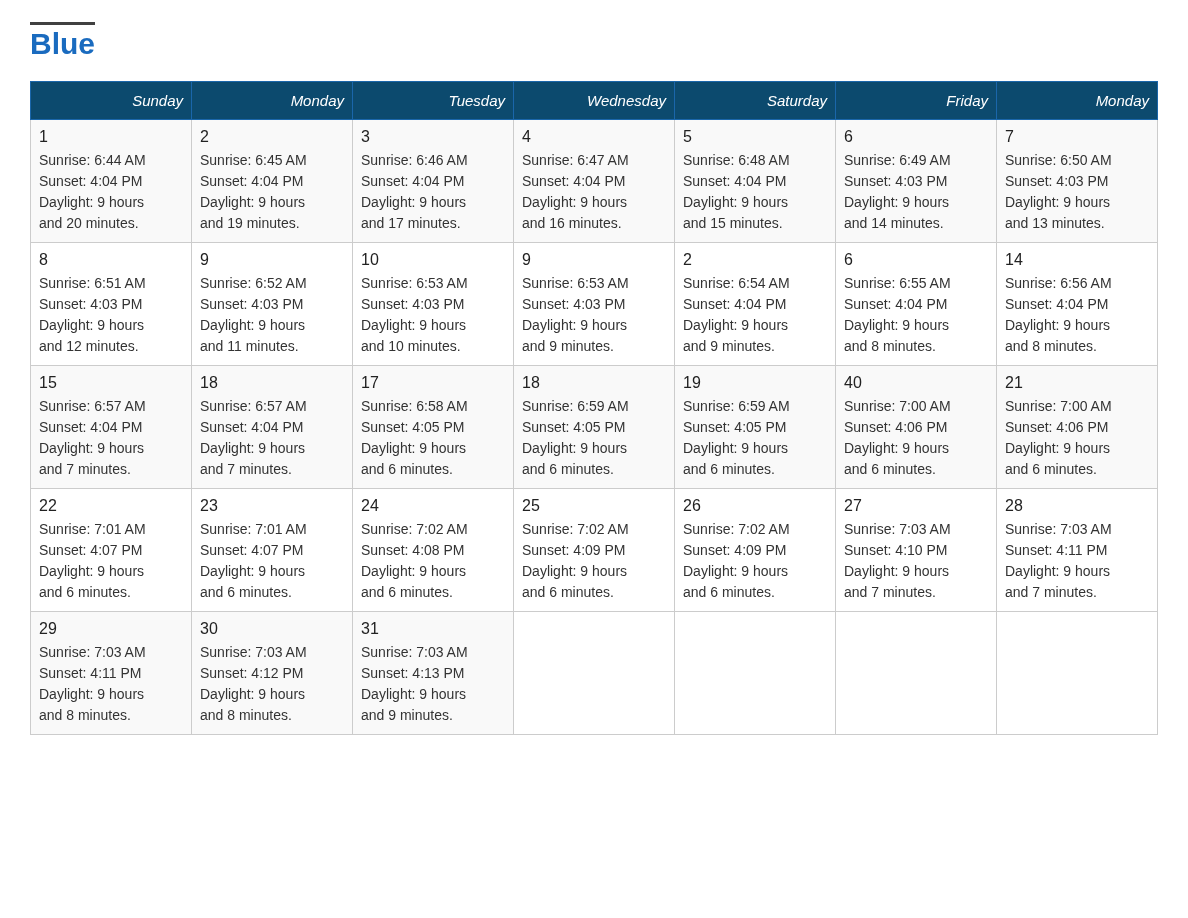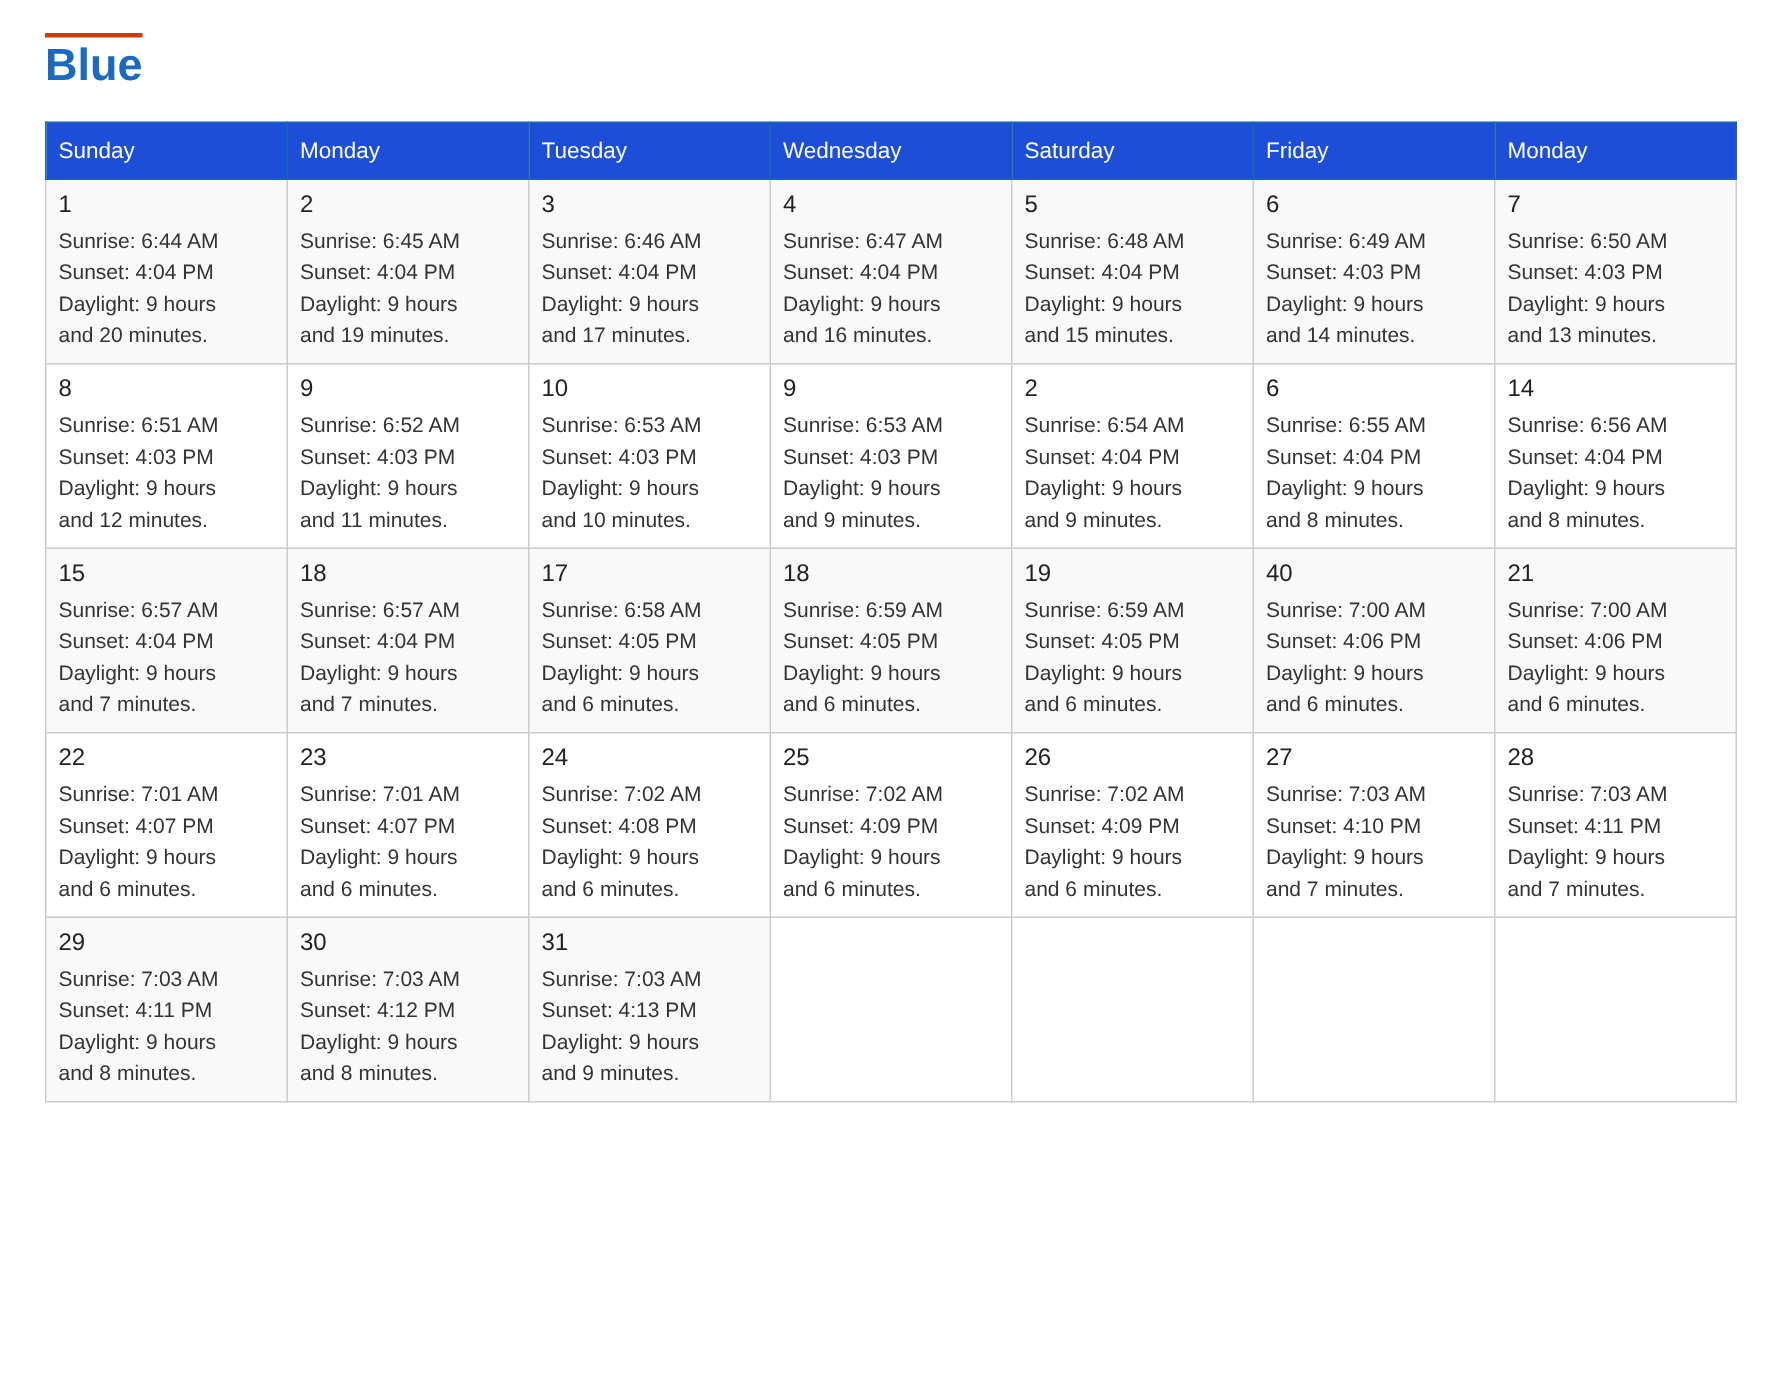--- a/index.html
+++ b/index.html
@@ -38,27 +38,28 @@
       font-size: 22px;
       color: #444;
       margin-top: 4px;
     }
     table {
       width: 100%;
       border-collapse: collapse;
       table-layout: fixed;
     }
     thead tr th {
-      background-color: #1d4ed8;
+      background-color: #0c4a6e;
       color: #fff;
       padding: 10px 8px;
       font-size: 15px;
       font-weight: normal;
-      text-align: left;
+      text-align: right;
       border: 1px solid #1a66aa;
+      font-style: italic;
     }
     tbody tr td {
       border: 1px solid #ccc;
       padding: 8px 8px;
       vertical-align: top;
       font-size: 13px;
       color: #333;
       min-height: 90px;
       height: 110px;
     }
@@ -81,21 +82,21 @@
     }
     .empty-cell {
       background-color: #fff !important;
     }
   </style>
 </head>
 <body>
 
 <div class="header">
   <div class="logo">
-    <div style="border-top: 3px solid #c2410c; margin-top:2px; padding-top:2px;">
+    <div style="border-top: 3px solid #404040; margin-top:2px; padding-top:2px;">
       <span style="font-size:30px; font-weight:bold; color:#1a6bbf;">Blue</span>
     </div>
   </div>
   <div class="title-block">
     <div class="page-title"></div>
     <div class="subtitle"></div>
   </div>
 </div>
 
 <table>

